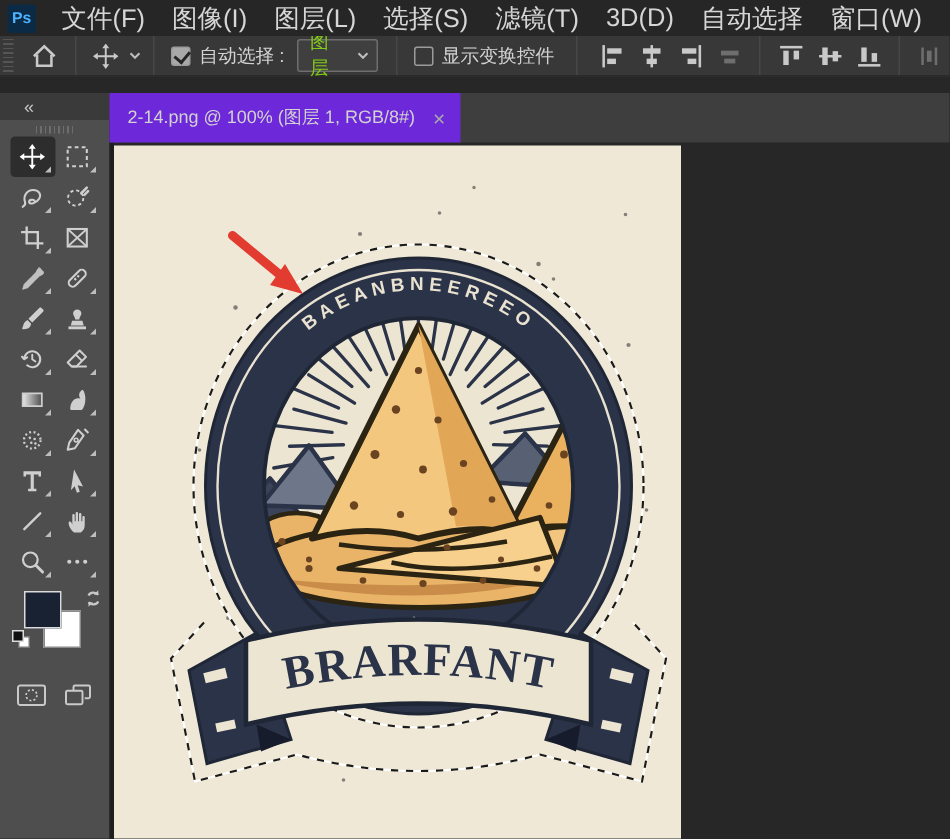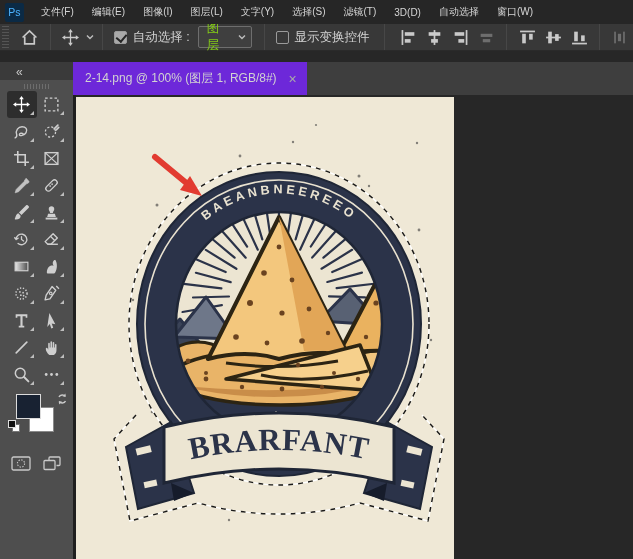--- a/index.html
+++ b/index.html
@@ -1,23 +1,23 @@
 <!DOCTYPE html>
 <html><head>
 <meta charset="utf-8">
 <style>
   * { margin:0; padding:0; box-sizing:border-box; }
   html,body { width:633px; height:559px; overflow:hidden; background:#272727;
     font-family:"Liberation Sans", sans-serif; }
   .menubar { position:absolute; left:0; top:0; width:633px; height:24px;
     background:#262626; display:flex; align-items:center; z-index:30; }
   .ps-logo { width:19px; height:19px; margin:0 8px 0 5px; background:#0b2a45;
-    color:#4db3ff; font-size:10.5px; font-weight:normal; display:flex;
+    color:#4db3ff; font-size:10.5px; font-weight:bold; display:flex;
     align-items:center; justify-content:center; border-radius:2px; }
-  .menu-item { color:#d6d6d6; font-size:10px; padding:3px 9px; height:24px;
+  .menu-item { color:#d6d6d6; font-size:17px; padding:3px 9px; height:24px;
     display:flex; align-items:center; white-space:nowrap; }
   .optionsbar { position:absolute; left:0; top:24px; width:633px; height:27px;
     background:#383838; border-bottom:1px solid #2a2a2a; display:flex;
     align-items:center; z-index:29; color:#c9c9c9; }
   .ob-grip { width:7px; height:22px; margin-left:2px;
     background:repeating-linear-gradient(0deg,#555 0 1px,transparent 1px 3px); }
   .ob-sep { width:1px; height:26px; background:#474747; margin:0 7px; }
   .ob-icon { width:26px; height:26px; display:flex; align-items:center;
     justify-content:center; position:relative; }
   .ob-icon svg { width:17px; height:17px; color:#c9c9c9; }
@@ -82,24 +82,22 @@
     font-weight:bold; letter-spacing:3.5px; fill:#e9e2d0; }
   .banner-text { font-family:"Liberation Serif", serif; font-size:31px;
     font-weight:bold; letter-spacing:1px; fill:#2b3349; }
 </style>
 </head>
 <body>
 
 <div class="menubar">
   <div class="ps-logo">Ps</div>
   <div class="menu-item">文件(F)</div>
-  <div class="menu-item">编辑(E)</div>
   <div class="menu-item">图像(I)</div>
   <div class="menu-item">图层(L)</div>
-  <div class="menu-item">文字(Y)</div>
   <div class="menu-item">选择(S)</div>
   <div class="menu-item">滤镜(T)</div>
   <div class="menu-item">3D(D)</div>
   <div class="menu-item">自动选择</div>
   <div class="menu-item">窗口(W)</div>
 
 </div>
 
 <div class="optionsbar">
   <div class="ob-grip"></div>

